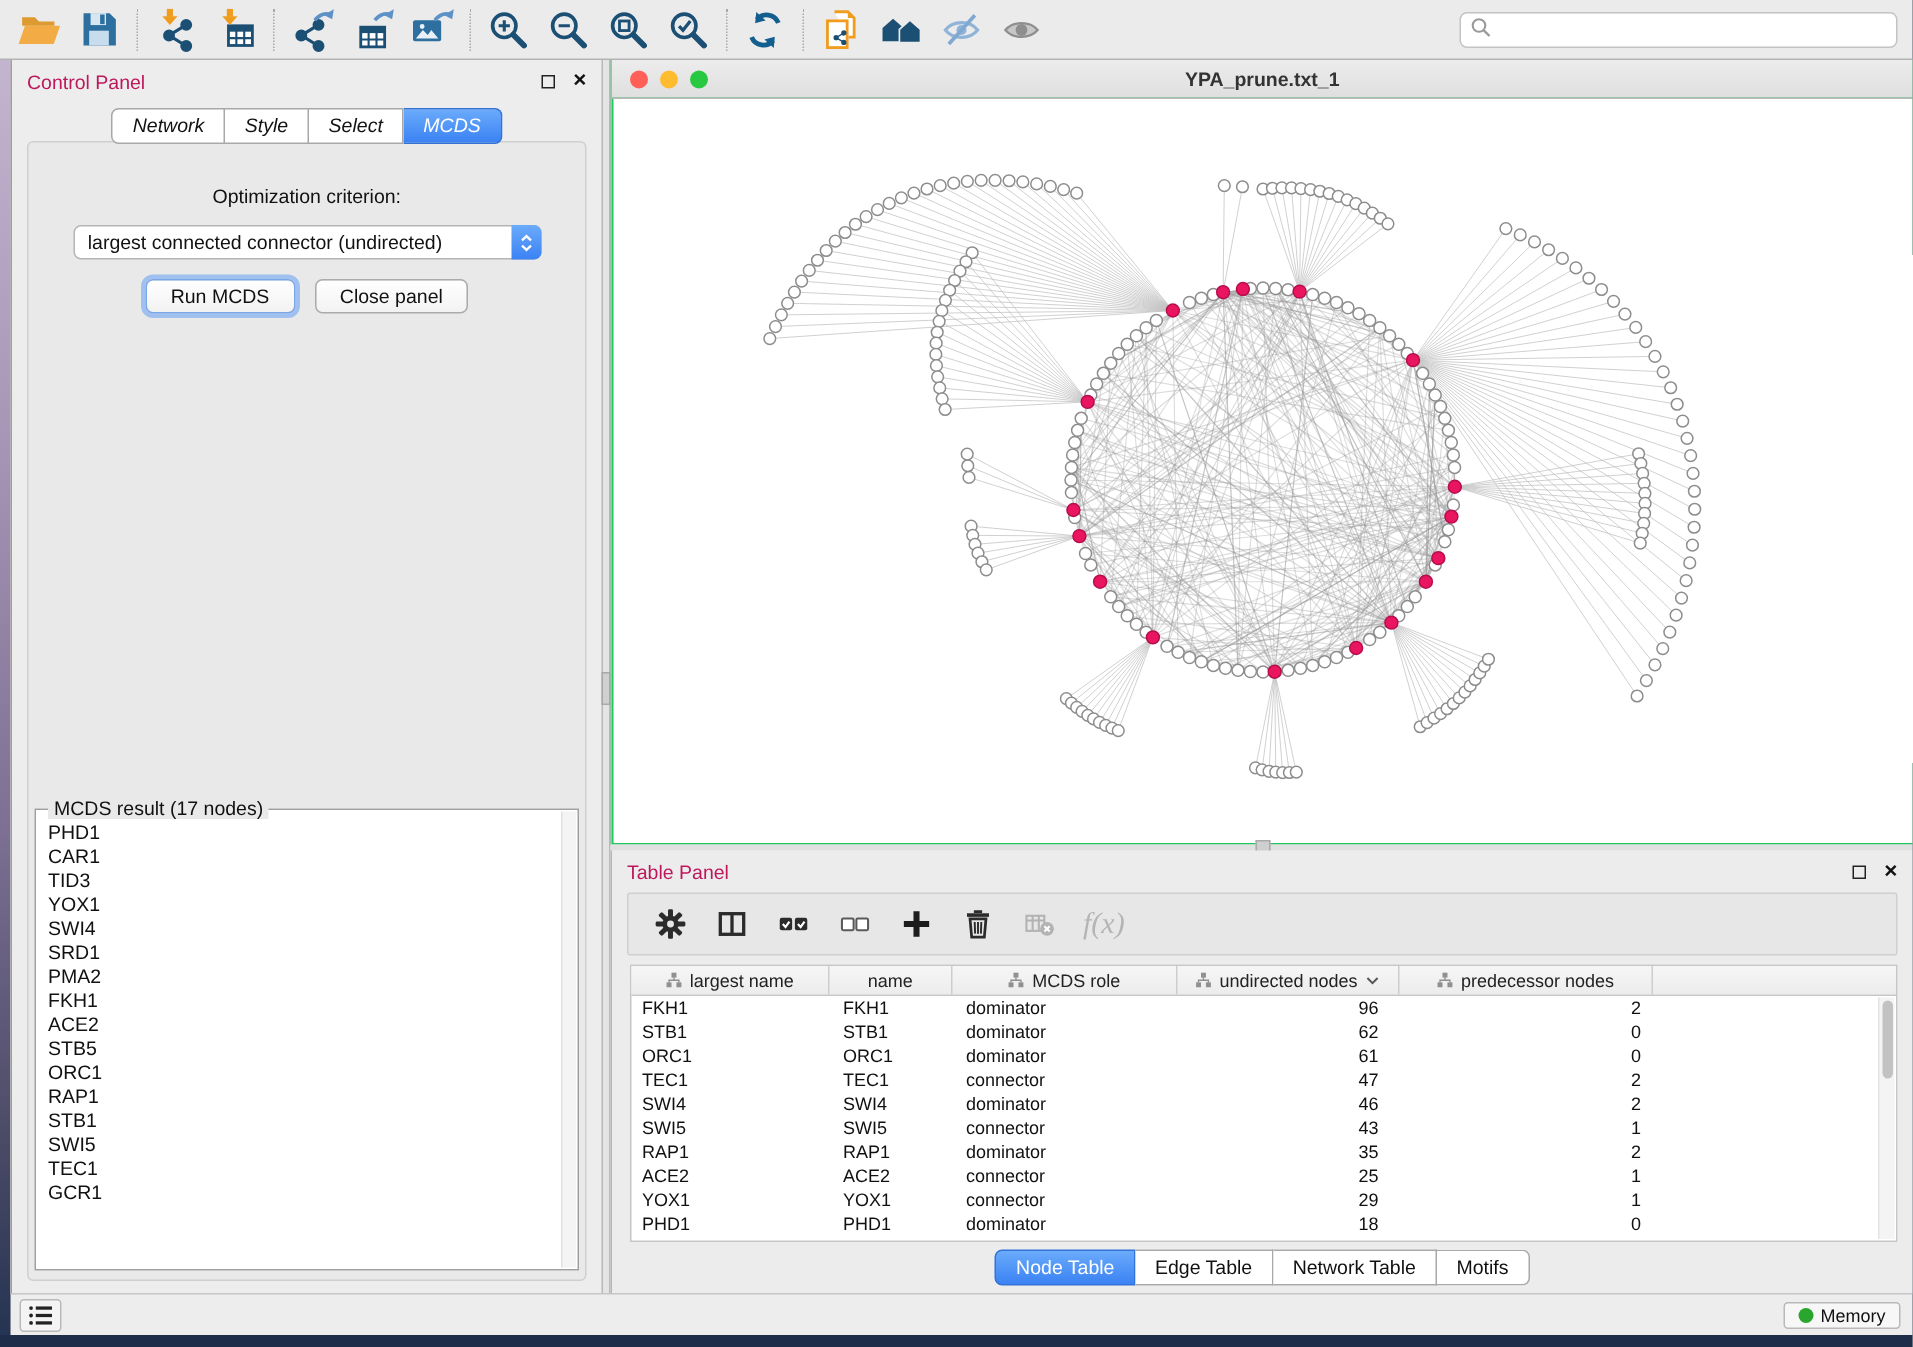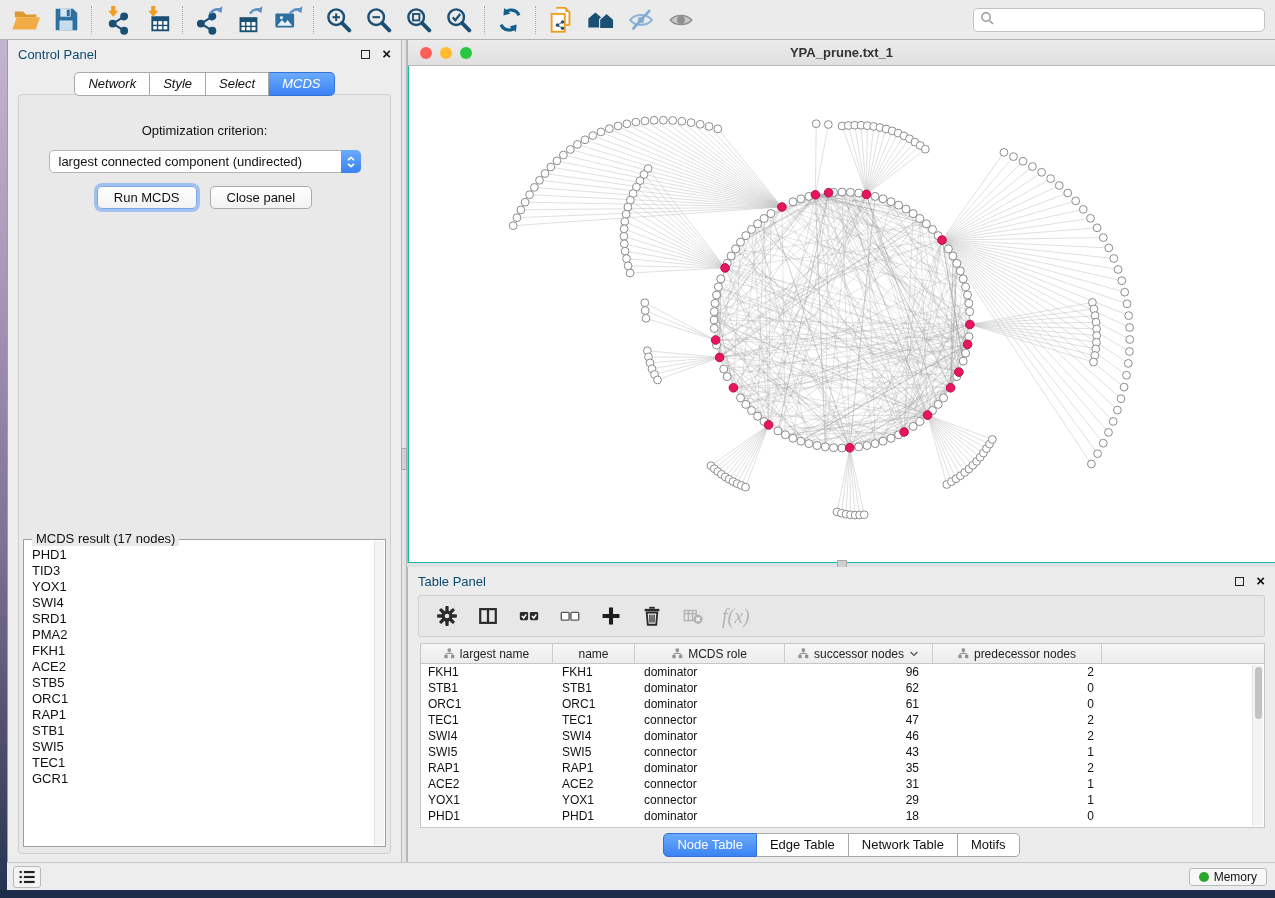--- a/index.html
+++ b/index.html
@@ -23,21 +23,21 @@
   .searchbox { width:292px; height:24px; background:#fff; border:1px solid #c3c3c3; border-radius:5px;
                margin-right:10px; display:flex; align-items:center; padding-left:6px; }
   .searchbox input { border:none; outline:none; flex:1; height:20px; font-size:12px; background:transparent; }
 
   
   .main { position:absolute; left:7px; top:40px; width:1268px; height:822px; background:#ededed; }
 
   
   .cpanel { position:absolute; left:0; top:0; width:394px; height:822px; background:#ededed; border-left:1px solid #9d9d9d; }
   .panel-head { height:28px; display:flex; align-items:center; padding:0 10px; }
-  .panel-title { font-size:13px; color:#0c4a6e; }
+  .panel-title { font-size:13px; color:#be185d; }
   .panel-head .spacer { flex:1; }
   .float-ico { width:9px; height:9px; border:1.5px solid #222; margin-right:12px; cursor:pointer; }
   .close-ico { font-weight:900; font-size:15px; line-height:12px; color:#111; cursor:pointer; }
 
   .cp-tabs { display:flex; justify-content:center; margin-top:4px; position:relative; z-index:2;font-style:italic; }
   .seg { display:inline-flex; }
   .seg .tab { background:#fff; border:1px solid #a8a8a8; border-left:none; padding:3px 13px 4px; font-size:13px;
               color:#111; cursor:pointer; white-space:nowrap; }
   .seg .tab:first-child { border-left:1px solid #a8a8a8; border-radius:5px 0 0 5px; }
   .seg .tab:last-child { border-radius:0 5px 5px 0; }
@@ -64,21 +64,21 @@
   .result-scroll { position:absolute; top:1px; bottom:1px; right:1px; width:10px; background:#f4f4f4; border-left:1px solid #e0e0e0; }
 
   
   .vsplit { position:absolute; left:394px; top:0; width:6px; height:822px; background:#e4e4e4;
             border-left:1px solid #b9b9b9; border-right:1px solid #b9b9b9; cursor:col-resize; }
   .vsplit .knob { position:absolute; top:408px; left:-1px; width:6px; height:22px; background:#d0d0d0; border:1px solid #a8a8a8; }
 
   
   .rightcol { position:absolute; left:400px; top:0; width:868px; height:822px; }
 
-  .netwin { position:absolute; left:0; top:0; width:868px; height:523px; background:#14b8a6; border-left:1px solid #b5b5b5; }
+  .netwin { position:absolute; left:0; top:0; width:868px; height:523px; background:#22c55e; border-left:1px solid #b5b5b5; }
   .net-titlebar { height:26px; background:linear-gradient(180deg,#ececec,#dfdfdf); border-bottom:1px solid #b9b9b9;
                   display:flex; align-items:center; position:relative; }
   .lights { display:flex; gap:8px; margin-left:12px; }
   .light { width:12px; height:12px; border-radius:50%; cursor:pointer; }
   .net-title { position:absolute; left:0; right:0; text-align:center; font-size:13px; font-weight:600; color:#333; pointer-events:none; }
   .netcanvas { position:absolute; left:1px; top:26px; width:866px; height:496px; background:#fff; overflow:hidden; }
 
   
   .hsplit { position:absolute; left:0; top:523px; width:868px; height:4px; background:#e0e0e0; cursor:row-resize; }
   .hsplit .knob { position:absolute; left:430px; top:-3px; width:10px; height:9px; background:#cfcfcf; border:1px solid #aaa; }
@@ -320,36 +320,37 @@
           <div class="seg" id="cp-tabseg">
               <div class="tab">Network</div>
               <div class="tab">Style</div>
               <div class="tab">Select</div>
               <div class="tab sel">MCDS</div>
             </div>
         </div>
         <div class="cp-body">
           <div class="opt-label">Optimization criterion:</div>
           <div class="dropdown">
-            <span class="val">largest connected component (undirected)</span>
+            <span class="val">largest connected connector (undirected)</span>
             <span class="dd-step">
               <svg width="10" height="14" viewBox="0 0 10 14">
                   <path d="M2 5.2L5 2.4l3 2.8" stroke="#fff" fill="none" stroke-width="1.6"></path>
                   <path d="M2 8.8l3 2.8 3-2.8" stroke="#fff" fill="none" stroke-width="1.6"></path>
                 </svg>
             </span>
           </div>
           <div class="btn-row">
             <button class="pbtn focused">Run MCDS</button>
             <button class="pbtn">Close panel</button>
           </div>
           <div class="result-box">
             <span class="result-legend">MCDS result (17 nodes)</span>
             <ul class="result-list" id="result-list">
                 <li>PHD1</li>
+                <li>CAR1</li>
                 <li>TID3</li>
                 <li>YOX1</li>
                 <li>SWI4</li>
                 <li>SRD1</li>
                 <li>PMA2</li>
                 <li>FKH1</li>
                 <li>ACE2</li>
                 <li>STB5</li>
                 <li>ORC1</li>
                 <li>RAP1</li>
@@ -1242,21 +1243,21 @@
               </div>
               <div class="dt-hcell" style="width: 148px;">
                 <svg class="attr" viewBox="0 0 12 12">
                   <path d="M5.8 4v2M2.2 7.5V6h7.2v1.5" stroke="#909090" fill="none"></path>
                   <g fill="#909090">
                     <rect x="4" y="0.5" width="3.6" height="3.6"></rect>
                     <rect x="0.4" y="7.5" width="3.6" height="3.6"></rect>
                     <rect x="7.6" y="7.5" width="3.6" height="3.6"></rect>
                   </g>
                 </svg>
-                <span>successor nodes</span>
+                <span>undirected nodes</span>
                 <svg class="caret" viewBox="0 0 10 10">
                   <path d="M1.6 3l3.4 3.4L8.4 3" stroke="#555" stroke-width="1.3" fill="none"></path>
                 </svg>
               </div>
               <div class="dt-hcell" style="width: 169px;">
                 <svg class="attr" viewBox="0 0 12 12">
                   <path d="M5.8 4v2M2.2 7.5V6h7.2v1.5" stroke="#909090" fill="none"></path>
                   <g fill="#909090">
                     <rect x="4" y="0.5" width="3.6" height="3.6"></rect>
                     <rect x="0.4" y="7.5" width="3.6" height="3.6"></rect>
@@ -1314,21 +1315,21 @@
                 <div class="dt-cell" style="width: 132px; text-align: left; padding: 0px 0px 0px 7px;">RAP1</div>
                 <div class="dt-cell" style="width: 82px; text-align: left; padding: 0px 0px 0px 9px;">RAP1</div>
                 <div class="dt-cell" style="width: 150px; text-align: left; padding: 0px 0px 0px 9px;">dominator</div>
                 <div class="dt-cell" style="width: 148px; text-align: right; padding: 0px 14px 0px 0px;">35</div>
                 <div class="dt-cell" style="width: 169px; text-align: right; padding: 0px 8px 0px 0px;">2</div>
               </div>
               <div class="dt-row">
                 <div class="dt-cell" style="width: 132px; text-align: left; padding: 0px 0px 0px 7px;">ACE2</div>
                 <div class="dt-cell" style="width: 82px; text-align: left; padding: 0px 0px 0px 9px;">ACE2</div>
                 <div class="dt-cell" style="width: 150px; text-align: left; padding: 0px 0px 0px 9px;">connector</div>
-                <div class="dt-cell" style="width: 148px; text-align: right; padding: 0px 14px 0px 0px;">31</div>
+                <div class="dt-cell" style="width: 148px; text-align: right; padding: 0px 14px 0px 0px;">25</div>
                 <div class="dt-cell" style="width: 169px; text-align: right; padding: 0px 8px 0px 0px;">1</div>
               </div>
               <div class="dt-row">
                 <div class="dt-cell" style="width: 132px; text-align: left; padding: 0px 0px 0px 7px;">YOX1</div>
                 <div class="dt-cell" style="width: 82px; text-align: left; padding: 0px 0px 0px 9px;">YOX1</div>
                 <div class="dt-cell" style="width: 150px; text-align: left; padding: 0px 0px 0px 9px;">connector</div>
                 <div class="dt-cell" style="width: 148px; text-align: right; padding: 0px 14px 0px 0px;">29</div>
                 <div class="dt-cell" style="width: 169px; text-align: right; padding: 0px 8px 0px 0px;">1</div>
               </div>
               <div class="dt-row">

